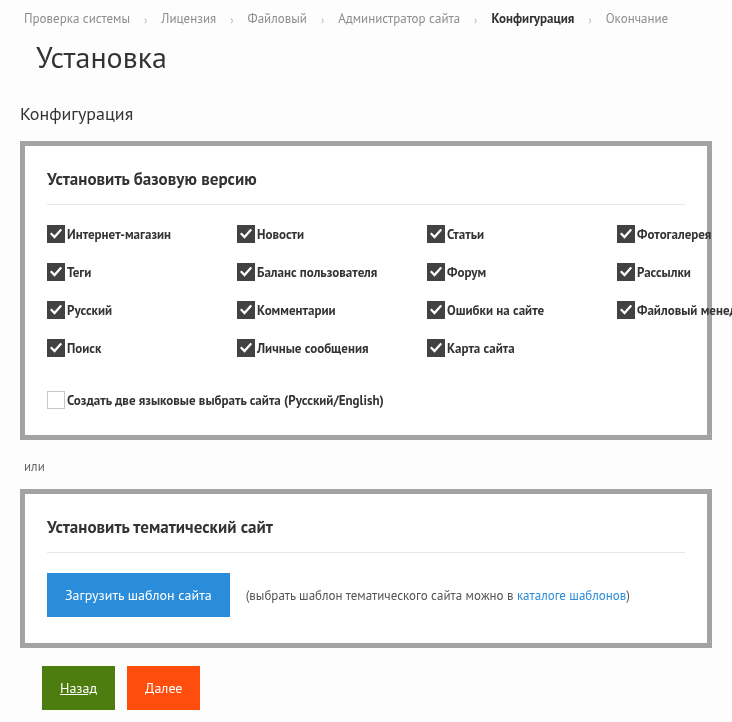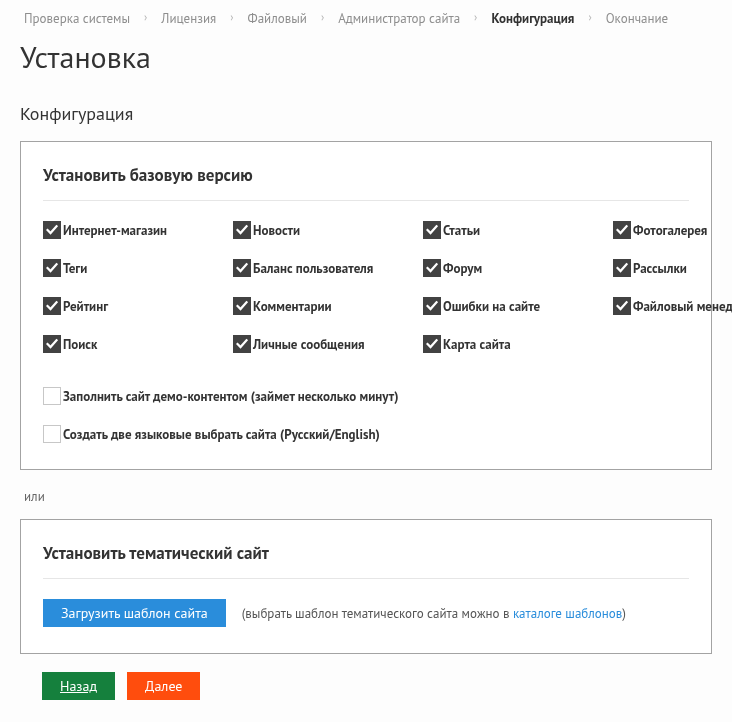--- a/index.html
+++ b/index.html
@@ -5,41 +5,41 @@
   * { box-sizing: border-box; }
   body {
     margin: 0;
     font-family: "PT Sans", "Helvetica Neue", Arial, sans-serif;
     background: #fdfdfd;
     color: #333;
     font-size: 14px;
   }
   .page { padding: 0 20px 20px 20px; }
   .breadcrumb {
-    display: flex; align-items: flex-start; flex-wrap: wrap;
+    display: flex; align-items: flex-end; flex-wrap: wrap;
     padding: 10px 0 4px 0;
   }
   .crumb {
     color: #8e8e8e; font-size: 13px;
     padding: 0 4px;
   }
   .crumb.active { color: #333; font-weight: 700; }
   .chev {
     color: #b5b5b5; font-size: 11px; padding: 0 10px;
   }
   h1.page-title {
     font-size: 30px; font-weight: 400; color: #333;
-    margin: 6px 0 26px 0;
+    margin: 6px 0 26px 16px;
   }
   .section-sub {
     font-size: 18px; color: #333; font-weight: 400;
     margin: 0 0 16px 0;
   }
   .panel {
-    border: 1px solid #a3a3a3; background: #fff;
+    border: 5px solid #a3a3a3; background: #fff;
     padding: 22px 22px 26px 22px;
     margin-bottom: 18px;
   }
   .panel-title {
     font-size: 17px; font-weight: 700; color: #333;
     padding-bottom: 14px; margin-bottom: 20px;
     border-bottom: 1px solid #e6e6e6;
   }
   .modules {
     display: grid;
@@ -60,27 +60,27 @@
   }
   .cbx.unchecked {
     background: #fff; border: 1px solid #c7c7c7;
   }
   .cbx svg { width: 12px; height: 12px; display: block; }
   .check-label { font-size: 13px; font-weight: 700; color: #333; }
   .extra-opts { margin-top: 34px; display: flex; flex-direction: column; gap: 20px; }
   .or-text { color: #666; font-size: 13px; margin: 16px 0 14px 4px; }
   .btn {
     display: inline-flex; align-items: center; justify-content: center;
-    height: 28px; padding: 0 18px; border: none;
+    height: 44px; padding: 0 18px; border: none;
     font-size: 14px; color: #fff; cursor: pointer;
     font-family: inherit;
   }
   .btn-blue { background: #2a8ddb; }
   .btn-orange { background: #ff4d0d; }
-  .btn-blue-alt { background: #15803d; text-decoration: underline; }
+  .btn-blue-alt { background: #4d7c0f; text-decoration: underline; }
   .loader-row { display: flex; align-items: center; gap: 16px; flex-wrap: wrap; }
   .loader-hint { color: #555; font-size: 13px; }
   .loader-hint a { color: #2a8ddb; text-decoration: none; cursor: pointer; }
   .nav-row { display: flex; gap: 12px; margin-top: 4px; padding-left: 22px; }
 </style>
 </head>
 <body>
 
 <div class="page">
 
@@ -168,21 +168,21 @@
             </svg>
           </span>
           <span class="check-label">Рассылки</span>
         </label>
         <label class="check-item">
           <span class="cbx checked">
             <svg viewBox="0 0 16 16">
               <path d="M2 8 L6 12 L14 3" stroke="#fff" stroke-width="3" fill="none" stroke-linecap="square"></path>
             </svg>
           </span>
-          <span class="check-label">Рейтинг</span>
+          <span class="check-label">Русский</span>
         </label>
         <label class="check-item">
           <span class="cbx checked">
             <svg viewBox="0 0 16 16">
               <path d="M2 8 L6 12 L14 3" stroke="#fff" stroke-width="3" fill="none" stroke-linecap="square"></path>
             </svg>
           </span>
           <span class="check-label">Комментарии</span>
         </label>
         <label class="check-item">
@@ -220,24 +220,20 @@
         <label class="check-item">
           <span class="cbx checked">
             <svg viewBox="0 0 16 16">
               <path d="M2 8 L6 12 L14 3" stroke="#fff" stroke-width="3" fill="none" stroke-linecap="square"></path>
             </svg>
           </span>
           <span class="check-label">Карта сайта</span>
         </label>
       </div>
     <div class="extra-opts" id="extra-opts">
-        <label class="check-item">
-          <span class="cbx unchecked"></span>
-          <span class="check-label">Заполнить сайт демо-контентом (займет несколько минут)</span>
-        </label>
         <label class="check-item">
           <span class="cbx unchecked"></span>
           <span class="check-label">Создать две языковые выбрать сайта (Русский/English)</span>
         </label>
       </div>
   </div>
 
   <div class="or-text">или</div>
 
   <div class="panel">

